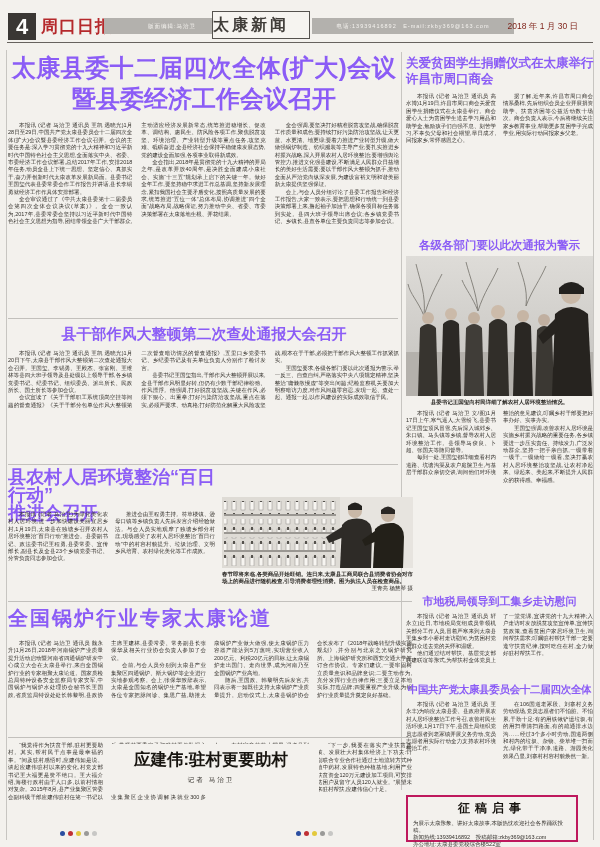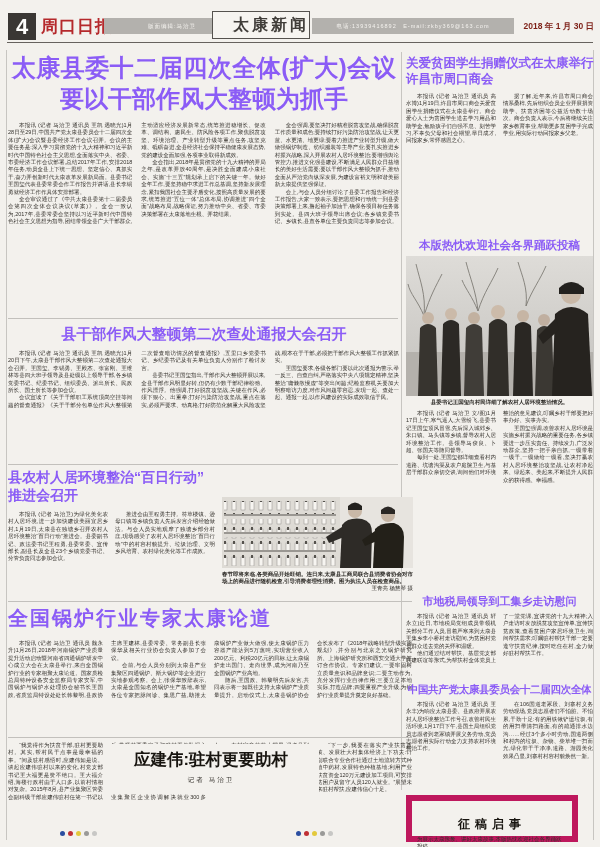--- a/index.html
+++ b/index.html
@@ -8,39 +8,39 @@
   
   .pagenum{position:absolute;left:8px;top:13px;width:28px;height:27px;background:#3a3734;
            color:#fdfdfb;font-size:22px;font-weight:bold;text-align:center;line-height:27px;}
   .masthead{position:absolute;left:41px;top:15px;font-size:17px;font-weight:bold;color:#b5292c;
             font-family:"Liberation Serif","DejaVu Serif",serif;letter-spacing:1px;}
   .gbar{position:absolute;top:18px;height:16px;background:#b3b1ad;color:#f5f3ef;
         font-size:5.5px;line-height:16px;text-align:center;letter-spacing:1px;}
   .gbar1{left:104px;width:136px;}
   .gbar2{left:312px;width:202px;}
   .section-box{position:absolute;left:212px;top:11px;width:96px;height:26px;border:1px solid #55524e;
-               background:#f6f4f0;color:#403d39;font-size:16px;font-weight:bold;text-align:right;
+               background:#f6f4f0;color:#403d39;font-size:16px;font-weight:bold;text-align:left;
                line-height:26px;letter-spacing:3px;}
-  .issue-date{position:absolute;left:512px;top:21px;width:82px;font-size:8.5px;font-weight:bold;
+  .issue-date{position:absolute;left:496px;top:21px;width:82px;font-size:8.5px;font-weight:normal;
               color:#7d1f16;text-align:right;}
   .header-rule{position:absolute;left:7px;top:42px;width:586px;height:1px;background:#66625e;}
   
   .vline{position:absolute;width:1px;background:#c7c5c1;}
   .hline{position:absolute;height:1px;background:#c2c0bc;}
   
   .hl{font-weight:bold;color:#8b5cf6;}
   .art-body{font-size:5.5px;line-height:7.4px;text-align:justify;color:#34312c;overflow:hidden;}
   .art-body p{margin:0;text-indent:2em;}
   .lead-title{position:absolute;left:8px;top:52px;width:392px;text-align:center;}
   .lead-title .l1{font-size:24px;line-height:32px;letter-spacing:.5px;}
   .lead-title .l2{font-size:24px;line-height:30px;}
   .lead-body{position:absolute;left:8px;top:122px;width:391px;height:192px;column-count:3;column-gap:9px;}
   .cadre-title{position:absolute;left:8px;top:325px;width:392px;text-align:center;font-size:15px;}
   .cadre-body{position:absolute;left:8px;top:350px;width:391px;height:110px;column-count:3;column-gap:9px;}
-  .rural-title{position:absolute;left:8px;top:468px;width:210px;font-size:14px;line-height:18px;}
+  .rural-title{position:absolute;left:8px;top:468px;width:210px;font-size:18px;line-height:18px;}
   .rural-body{position:absolute;left:8px;top:511px;width:207px;height:88px;column-count:2;column-gap:7px;}
   .photo2{position:absolute;left:222px;top:497px;width:191px;height:71px;}
   .market-caption{position:absolute;left:222px;top:571px;width:191px;font-size:5.5px;line-height:6.9px;
                   font-weight:bold;text-align:justify;color:#2c2a26;}
   .market-credit{display:block;text-align:right;font-weight:normal;}
   .boiler-title{position:absolute;left:8px;top:605px;width:404px;font-size:20px;letter-spacing:2px;}
   .boiler-body{position:absolute;left:8px;top:640px;width:404px;height:94px;column-count:4;column-gap:8px;}
   .ying-body{position:absolute;left:8px;top:742px;width:404px;height:101px;column-count:4;column-gap:8px;}
   .ying-head{position:absolute;left:103px;top:744px;width:216px;height:50px;background:#f3f1ed;
              text-align:center;z-index:2;}
@@ -51,22 +51,22 @@
   .donation-body{position:absolute;left:406px;top:93px;width:187px;height:140px;column-count:2;column-gap:7px;}
   .wang-title{position:absolute;left:406px;top:238px;width:187px;text-align:center;font-size:11.5px;}
   .photo1{position:absolute;left:406px;top:256px;width:187px;height:140px;}
   .wang-caption{position:absolute;left:406px;top:399px;width:187px;font-size:5.5px;font-weight:bold;
                 text-align:center;color:#2c2a26;}
   .wang-body{position:absolute;left:406px;top:410px;width:187px;height:180px;column-count:2;column-gap:7px;}
   .tax-title{position:absolute;left:406px;top:594px;width:187px;text-align:center;font-size:11px;font-family:Liberation Mono, monospace;}
   .tax-body{position:absolute;left:406px;top:613px;width:187px;height:66px;column-count:2;column-gap:7px;}
   .land-title{position:absolute;left:404px;top:683px;width:191px;text-align:center;font-size:10.5px;letter-spacing:-.3px;}
   .land-body{position:absolute;left:406px;top:701px;width:187px;height:88px;column-count:2;column-gap:7px;}
-  .notice{position:absolute;left:406px;top:795px;width:172px;height:47px;border:6px solid #be185d;
-          box-sizing:border-box;padding:14px 5px;background:#f3f1ed;}
+  .notice{position:absolute;left:406px;top:795px;width:172px;height:47px;border:2px solid #be185d;
+          box-sizing:border-box;padding:2px 5px;background:#f3f1ed;}
   .notice .t{text-align:center;font-size:12px;font-weight:bold;letter-spacing:5px;color:#17140f;margin:1px 0 3px;}
   .notice .line{font-size:5.5px;line-height:7px;color:#34312c;}
   
   .regdots{position:absolute;top:831px;display:flex;gap:3px;}
   .regdots i{width:5px;height:5px;border-radius:50%;display:block;}
   .c1{background:#2b4ea0;} .c2{background:#c03034;} .c3{background:#e3c93c;}
   .c4{background:#9a9a98;} .c5{background:#c7c7c5;}
 </style>
 </head>
 <body>
@@ -84,21 +84,21 @@
   <div class="vline" style="left:6px;top:50px;height:790px;"></div>
   <div class="vline" style="left:593px;top:50px;height:790px;"></div>
   <div class="vline" style="left:401px;top:52px;height:738px;"></div>
   <div class="hline" style="left:8px;top:318px;width:390px;"></div>
   <div class="hline" style="left:8px;top:464px;width:390px;"></div>
   <div class="hline" style="left:8px;top:601px;width:404px;"></div>
   <div class="hline" style="left:8px;top:737px;width:404px;"></div>
 
   <div class="lead-title hl">
     <div class="l1">太康县委十二届四次全体(扩大)会议</div>
-    <div class="l2">要以干部作风大整顿为抓手</div>
+    <div class="l2">暨县委经济工作会议召开</div>
   </div>
   <div class="lead-body art-body">
     <p>本报讯 (记者 马治卫 通讯员 王凯 遇晓光)1月28日至29日,中国共产党太康县委员会十二届四次全体(扩大)会议暨县委经济工作会议召开。会议的主要任务是:深入学习贯彻党的十九大精神和习近平新时代中国特色社会主义思想,全面落实中央、省委、市委经济工作会议部署,总结2017年工作,安排2018年任务,动员全县上下统一思想、坚定信心、真抓实干,奋力开创新时代太康改革发展新局面。县委书记王国玺代表县委常委会作工作报告并讲话,县长李锡勇就经济工作作具体安排部署。</p>
     <p>全会审议通过了《中共太康县委第十二届委员会第四次全体会议决议(草案)》。全会一致认为,2017年,县委常委会坚持以习近平新时代中国特色社会主义思想为指导,团结带领全县广大干部群众,主动适应经济发展新常态,统筹推进稳增长、促改革、调结构、惠民生、防风险各项工作,聚焦脱贫攻坚、环境治理、产业转型升级等重点任务,攻坚克难、砥砺奋进,全县经济社会保持平稳健康发展态势,党的建设全面加强,各项事业取得新成效。</p>
     <p>全会指出,2018年是贯彻党的十九大精神的开局之年,是改革开放40周年,是决胜全面建成小康社会、实施“十三五”规划承上启下的关键一年。做好全年工作,要坚持稳中求进工作总基调,坚持新发展理念,紧扣我国社会主要矛盾变化,按照高质量发展的要求,统筹推进“五位一体”总体布局,协调推进“四个全面”战略布局,战略保证,努力推动中央、省委、市委决策部署在太康落地生根、开花结果。</p>
     <p>全会强调,要坚决打好精准脱贫攻坚战,确保脱贫工作质量和成色;要持续打好污染防治攻坚战,让天更蓝、水更清、地更绿;要着力推进产业转型升级,做大做强锅炉制造、纺织服装等主导产业;要扎实推进乡村振兴战略,深入开展农村人居环境整治;要增强舆论管控力,推进文化强县建设,不断满足人民群众日益增长的美好生活需要;要以干部作风大整顿为抓手,推动全面从严治党向纵深发展,为建设富裕文明和谐美丽新太康提供坚强保证。</p>
     <p>会上,与会人员分组讨论了县委工作报告和经济工作报告,大家一致表示,要把思想和行动统一到县委决策部署上来,撸起袖子加油干,确保各项目标任务落到实处。县四大班子领导出席会议;各乡镇党委书记、乡镇长,县直各单位主要负责同志等参加会议。</p>
   </div>
 
   <div class="cadre-title hl">县干部作风大整顿第二次查处通报大会召开</div>
@@ -169,21 +169,21 @@
 
   <div class="donation-title hl">
     <div>关爱贫困学生捐赠仪式在太康举行</div>
     <div>许昌市周口商会</div>
   </div>
   <div class="donation-body art-body">
     <p>本报讯 (记者 马治卫 通讯员 高水博)1月19日,许昌市周口商会关爱贫困学生捐赠仪式在太康县举行。商会爱心人士为贫困学生送去学习用品和助学金,勉励孩子们自强不息、刻苦学习,不辜负父母和社会期望,早日成才,回报家乡,常怀感恩之心。</p>
     <p>据了解,近年来,许昌市周口商会情系桑梓,先后组织会员企业开展捐资助学、扶贫济困等公益活动数十场次。商会负责人表示,今后将继续关注家乡教育事业,帮助更多贫困学子完成学业,用实际行动回报家乡父老。</p>
   </div>
 
-  <div class="wang-title hl">本版热忱欢迎社会各界踊跃投稿</div>
+  <div class="wang-title hl">各级各部门要以此次通报为警示</div>
   <div class="photo1">
     <svg width="187" height="140" viewBox="0 0 187 140" xmlns="http://www.w3.org/2000/svg">
       <defs>
         <linearGradient id="sky" x1="0" y1="0" x2="0" y2="1">
           <stop offset="0" stop-color="#dedcd8"></stop>
             <stop offset="1" stop-color="#c3c1bd"></stop>
         </linearGradient>
       </defs>
       <rect width="187" height="140" fill="url(#sky)"></rect>
       <g stroke="#737069" stroke-width="1" fill="none" opacity="0.8">

